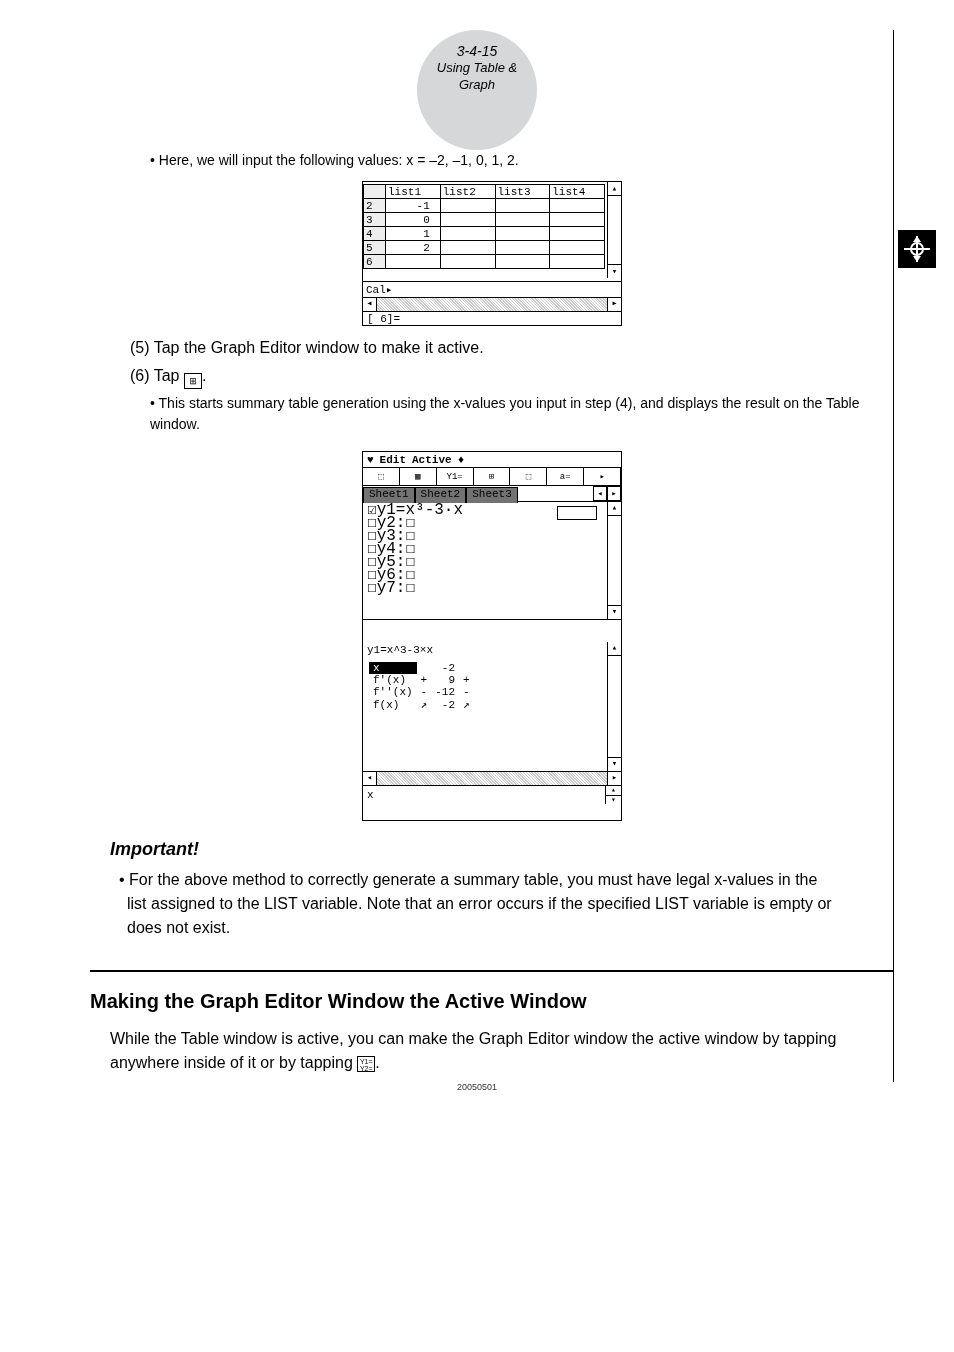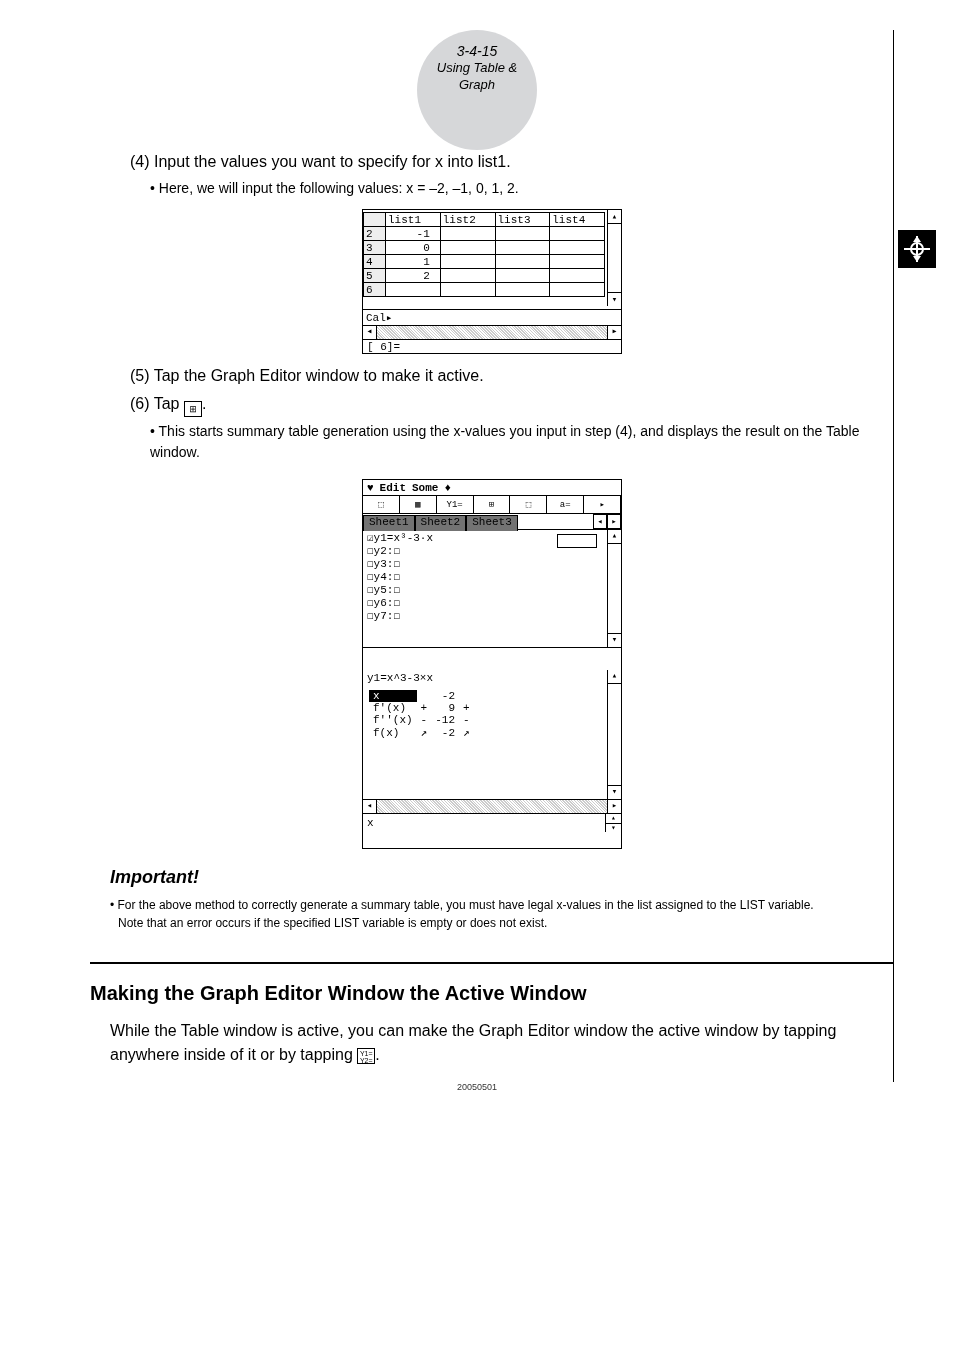--- a/index.html
+++ b/index.html
@@ -133,21 +133,21 @@
   }
   .s2-menu{height:16px;border-bottom:1px solid #000;font-size:11px;display:flex;align-items:center;gap:6px;padding:0 4px;font-weight:bold;}
   .s2-tools{height:18px;border-bottom:1px solid #000;display:flex;}
   .s2-tools .t{flex:1;border-right:1px solid #000;font-size:9px;text-align:center;line-height:18px;}
   .s2-tabs{height:16px;display:flex;font-size:11px;}
   .s2-tabs .tb{padding:0 5px;border:1px solid #000;border-bottom:none;position:relative;top:1px;background:#737373;}
   .s2-tabs .tb.act{z-index:2;}
   .s2-tabs .sp{flex:1;border-bottom:1px solid #000;display:flex;justify-content:flex-end;gap:0;}
   .s2-tabs .ar{width:14px;border:1px solid #000;border-bottom:1px solid #000;text-align:center;font-size:9px;line-height:14px;}
   .s2-ge{position:relative;height:118px;border-bottom:1px solid #000;}
-  .s2-ge .lines{padding:2px 4px;font-size:11px;line-height:13px;white-space:pre;}
+  .s2-ge .lines{padding:2px 4px;font-size:16px;line-height:13px;white-space:pre;}
   .s2-ge .mini{position:absolute;top:4px;right:24px;width:40px;height:14px;border:1px solid #000;}
   .s2-ge .scroll{position:absolute;top:0;right:0;bottom:0;width:14px;border-left:1px solid #000;}
   .s2-ge .scroll .a{height:14px;border-bottom:1px solid #000;text-align:center;font-size:9px;line-height:12px;}
   .s2-ge .scroll .a.dn{position:absolute;bottom:0;width:100%;border-top:1px solid #000;border-bottom:none;}
   .s2-tbl{position:relative;height:130px;border-bottom:1px solid #000;margin-top:22px;}
   .s2-tbl .hd{font-size:11px;padding:2px 4px;}
   .s2-tbl table{border-collapse:collapse;margin:4px 0 0 6px;font-size:11px;}
   .s2-tbl td{padding:0 4px;white-space:nowrap;}
   .s2-tbl .scroll{position:absolute;top:0;right:0;bottom:0;width:14px;border-left:1px solid #000;}
   .s2-tbl .scroll .a{height:14px;border-bottom:1px solid #000;text-align:center;font-size:9px;line-height:12px;}
@@ -160,22 +160,22 @@
   .s2-input{height:18px;font-size:11px;line-height:18px;padding-left:4px;position:relative;}
   .s2-input .ic{position:absolute;right:0;top:0;bottom:0;width:16px;border-left:1px solid #000;display:flex;flex-direction:column;}
   .s2-input .ic span{flex:1;border-bottom:1px solid #000;font-size:8px;text-align:center;line-height:8px;}
   .important-h {
     font-style: italic;
     font-weight: bold;
     font-size: 18px;
     margin: 18px 7px 8px 20px;
   }
   .body-bullet {
-    font-size: 12px;
-    margin: 4px 0 4px 28px;
+    font-size: 16px;
+    margin: 4px 0 4px 37px;
     text-indent: -8px;
     line-height: 1.5;
     padding-right: 60px;
   }
   .section-rule {
     border: none;
     border-top: 2px solid #000;
     margin: 30px 0 18px 0;
     width: 100%;
   }
@@ -211,21 +211,20 @@
 
   <div class="crop-mark">
     <svg width="30" height="30" viewBox="0 0 30 30">
         <path d="M15 2 V28 M2 15 H28" stroke="#fff" stroke-width="2"></path>
         <circle cx="15" cy="15" r="6" fill="none" stroke="#fff" stroke-width="2"></circle>
         <path d="M15 2 L11 8 L19 8 Z M15 28 L11 22 L19 22 Z" fill="#fff"></path>
       </svg>
   </div>
 
   <div class="content">
-    <p class="step"><span>(4) Input the values you want to specify for x into list1.</span></p>
     <p class="sub"><span>• Here, we will input the following values: x = –2, –1, 0, 1, 2.</span></p>
 
     <div class="screenshot1">
       <table class="lcd-table1">
         <tbody>
             <tr>
           <th></th>
           <th>list1</th>
           <th>list2</th>
           <th>list3</th>
@@ -284,21 +283,21 @@
     </div>
 
     <p class="step"><span>(5) Tap the Graph Editor window to make it active.</span></p>
     <p class="step"><span>(6) Tap </span><span class="inline-icon">⊞</span>.</p>
     <p class="sub"><span>• This starts summary table generation using the x-values you input in step (4), and displays the result on the Table window.</span></p>
 
     <div class="screenshot2">
       <div class="s2-menu">
         <span>♥</span>
         <span>Edit</span>
-        <span>Some</span>
+        <span>Active</span>
         <span>♦</span>
       </div>
       <div class="s2-tools">
         <div class="t">⬚</div>
         <div class="t">▦</div>
         <div class="t">Y1=<br>Y2=</div>
         <div class="t">⊞</div>
         <div class="t">⬚</div>
         <div class="t">a=</div>
         <div class="t">▸</div>

